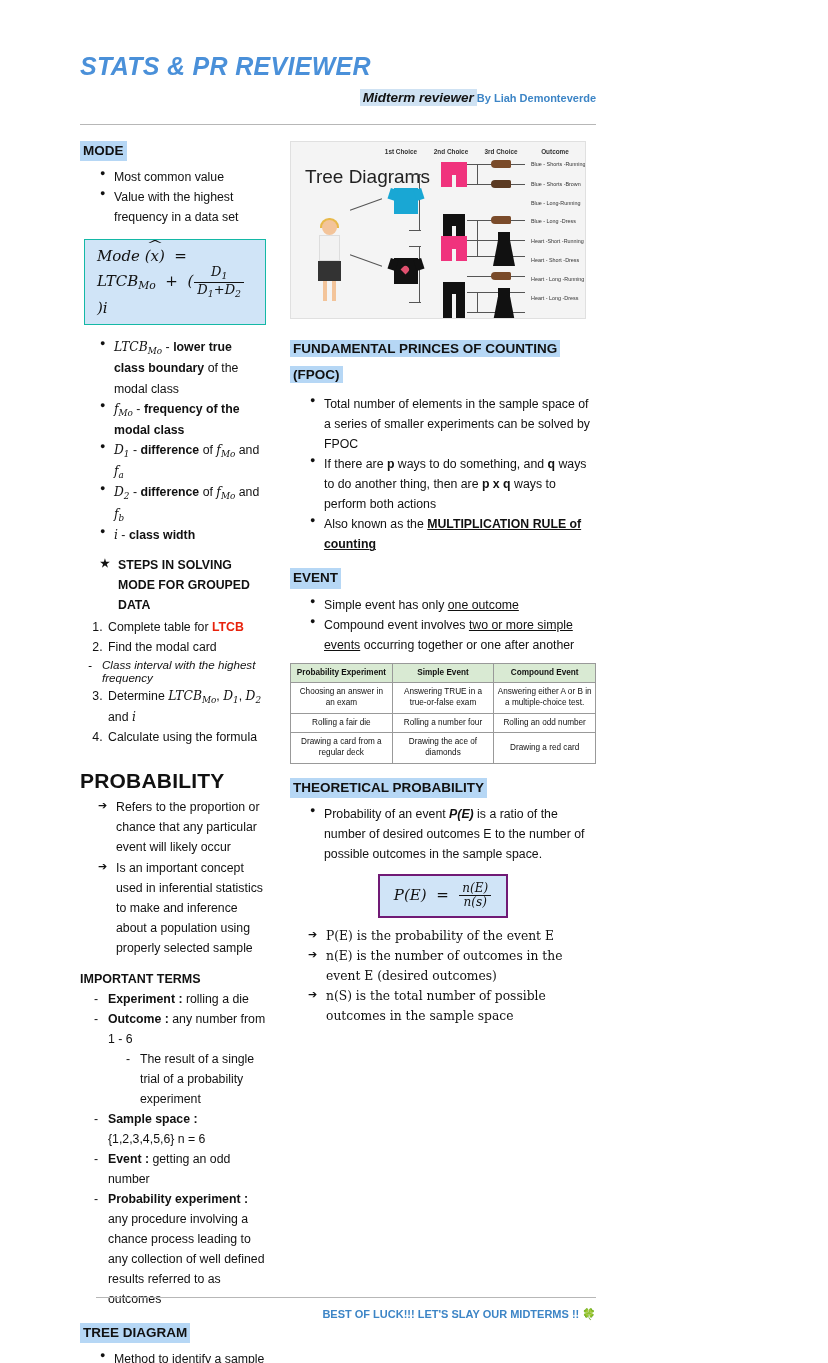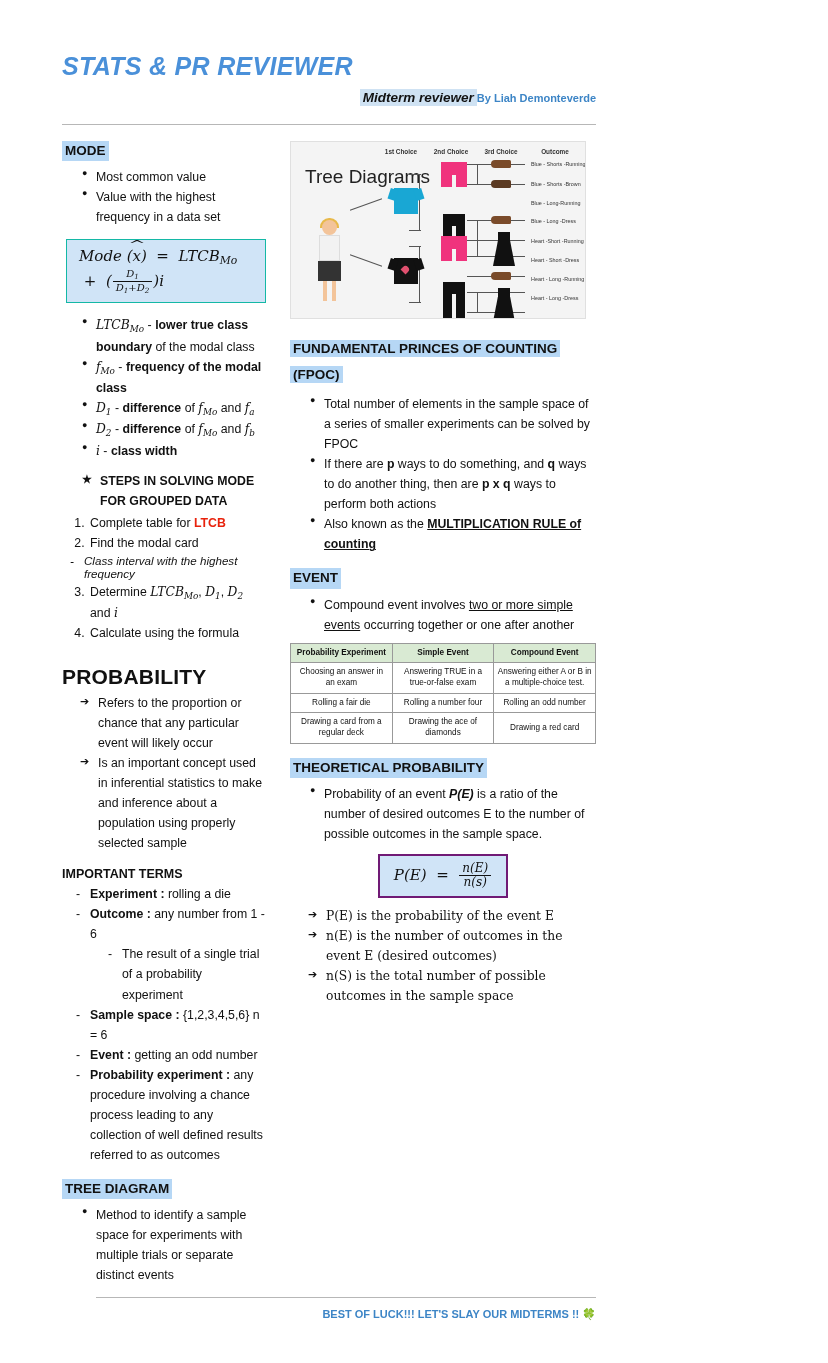--- a/index.html
+++ b/index.html
@@ -10,21 +10,21 @@
     background: #ffffff;
     font-family: "Liberation Sans", sans-serif;
     color: #111111;
     position: relative;
     overflow: hidden;
   }
   .page {
     position: absolute;
     left: 0; top: 0;
     width: 692px; height: 1363px;
-    padding: 52px 96px 0 62px;
+    padding: 52px 96px 0 80px;
   }
   
   .doc-title {
     font-size: 25px;
     font-weight: bold;
     color: #4a90d9;
     letter-spacing: 0.3px;
     font-style: italic;
     margin: 0 0 8px 0;
   }
@@ -145,21 +145,21 @@
     margin: 12px 0 12px 4px;
     font-family: "DejaVu Serif", serif;
     font-style: italic;
     font-size: 15px;
     color: #111;
   }
   .frac {
     display: inline-block;
     vertical-align: middle;
     text-align: center;
-    font-size: 10px;
+    font-size: 13px;
     line-height: 1.12;
     margin: 0 1px;
   }
   .frac .num { border-bottom: 1px solid #111; padding: 0 3px; display:block;}
   .frac .den { padding: 0 3px; display:block;}
   .formula-center {
     text-align: center;
     margin: 10px 0 8px 0;
   }
   .formula2 {
@@ -466,20 +466,21 @@
 
       <div style="line-height:1.6;"><span class="hl-head two-line">FUNDAMENTAL PRINCES OF COUNTING (FPOC)</span></div>
       <ul class="dot" style="margin-top:8px">
         <li>Total number of elements in the sample space of a series of smaller experiments can be solved by FPOC</li>
         <li>If there are <span class="bold">p</span> ways to do something, and <span class="bold">q</span> ways to do another thing, then are <span class="bold">p x q</span> ways to perform both actions</li>
         <li>Also known as the <span class="bold ul">MULTIPLICATION RULE of counting</span></li>
       </ul>
 
       <div style="margin-top:14px"><span class="hl-head">EVENT</span></div>
       <ul class="dot">
+        <li>Simple event has only <span class="ul">one outcome</span></li>
         <li>Compound event involves <span class="ul">two or more simple events</span> occurring together or one after another</li>
       </ul>
 
       <table class="evt">
         <thead>
           <tr>
             <th>Probability Experiment</th>
             <th>Simple Event</th>
             <th>Compound Event</th>
           </tr>

